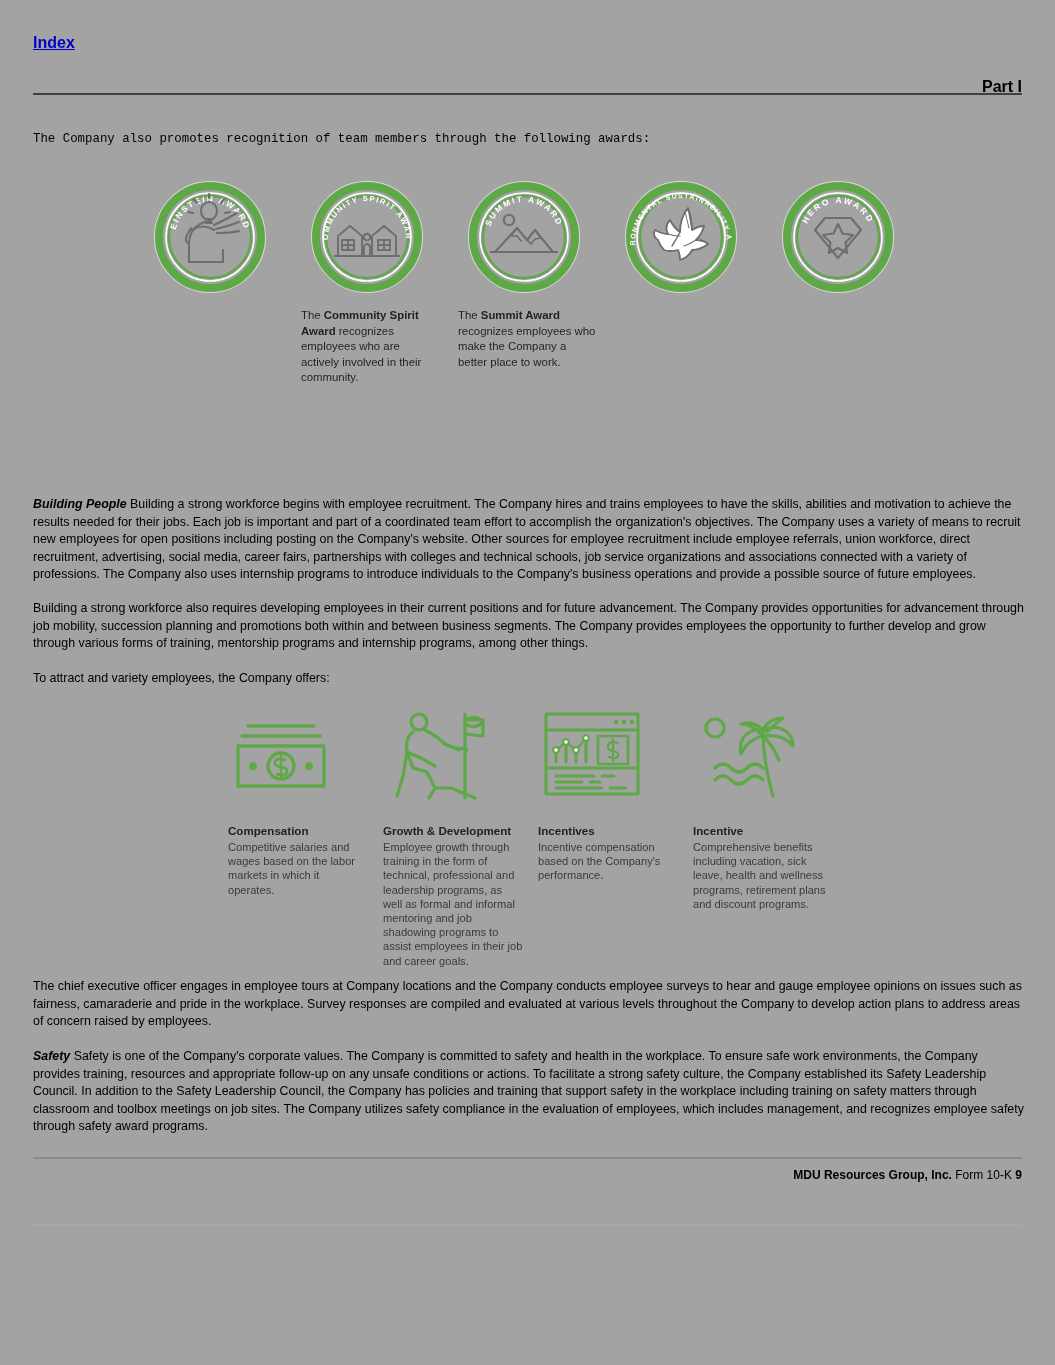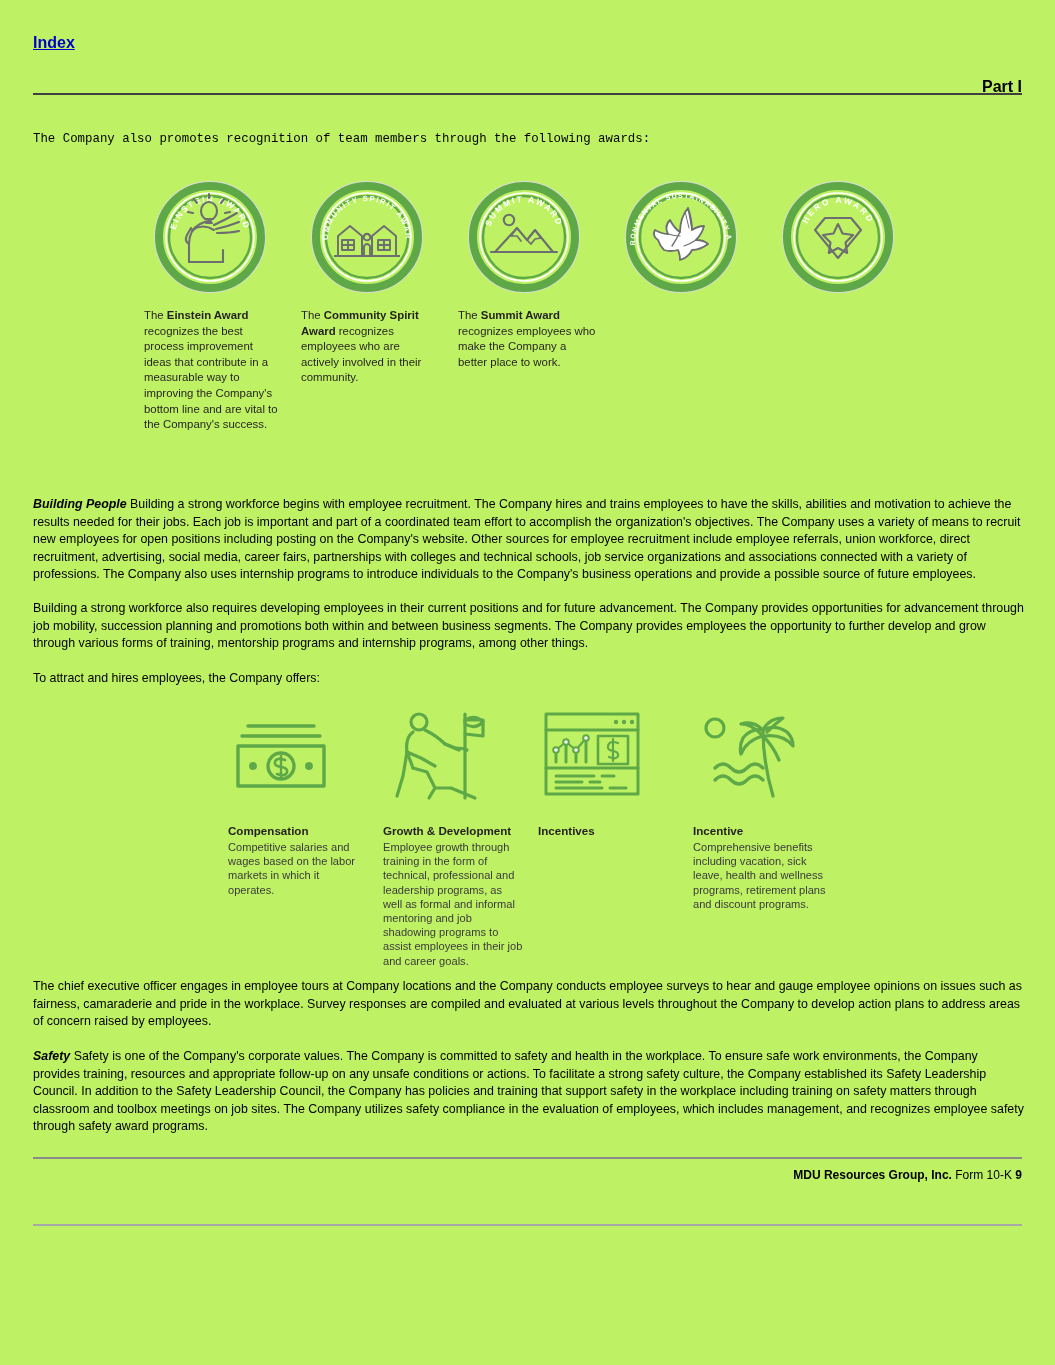--- a/index.html
+++ b/index.html
@@ -10,21 +10,21 @@
   }
   body {
     font-family: "Liberation Sans", sans-serif;
     color: #000000;
   }
   .page {
     position: relative;
     width: 1055px;
     height: 1365px;
     margin: 0 auto;
-    background: #bef264;
+    background: #a3a3a3;
     overflow: hidden;
   }
 
   
   .header {
     position: absolute;
     left: 33px;
     top: 34px;
     width: 989px;
     height: 60px;
@@ -199,23 +199,20 @@
           <path d="M58 20 L58 16"></path>
           <path d="M46 25 L43 21"></path>
           <path d="M70 25 L73 21"></path>
           <path d="M42 35 L37 34"></path>
           <path d="M74 35 L79 34"></path>
           <path d="M63 47 Q76 41 86 35"></path>
           <path d="M65 51 Q78 48 88 44"></path>
           <path d="M66 55 Q79 55 88 53"></path>
         </g>
       </svg>
-      <div class="award-desc">
-        <span>The </span><b>Einstein Award</b><span> recognizes the best process improvement ideas that contribute in a measurable way to improving the Company's bottom line and are vital to the Company's success.</span>
-      </div>
     </div>
 
     <div class="award award-1">
       <svg class="badge" viewBox="0 0 118 118">
         <circle cx="59" cy="59" r="55" fill="none" stroke="#d9d9d9" stroke-width="2"></circle>
         <circle cx="59" cy="59" r="51" fill="none" stroke="#5EA848" stroke-width="8"></circle>
         <circle cx="59" cy="59" r="44" fill="none" stroke="#ffffff" stroke-width="1.6"></circle>
         <circle cx="59" cy="59" r="41" fill="none" stroke="#5EA848" stroke-width="2.4"></circle>
         <path id="arcCommunity" d="M 20 62 A 39 39 0 0 1 98 62" fill="none" stroke="none"></path>
         <text font-family="Liberation Sans, sans-serif" font-size="7.6" fill="#ffffff" letter-spacing="1.5" font-weight="bold">
@@ -302,21 +299,21 @@
         </g>
       </svg>
     </div>
 
   </div>
 
   <div class="para p-build1"><span class="lead-i">Building People</span><span> Building a strong workforce begins with employee recruitment. The Company hires and trains employees to have the skills, abilities and motivation to achieve the results needed for their jobs. Each job is important and part of a coordinated team effort to accomplish the organization's objectives. The Company uses a variety of means to recruit new employees for open positions including posting on the Company's website. Other sources for employee recruitment include employee referrals, union workforce, direct recruitment, advertising, social media, career fairs, partnerships with colleges and technical schools, job service organizations and associations connected with a variety of professions. The Company also uses internship programs to introduce individuals to the Company's business operations and provide a possible source of future employees.</span></div>
 
   <div class="para p-build2">Building a strong workforce also requires developing employees in their current positions and for future advancement. The Company provides opportunities for advancement through job mobility, succession planning and promotions both within and between business segments. The Company provides employees the opportunity to further develop and grow through various forms of training, mentorship programs and internship programs, among other things.</div>
 
-  <div class="para p-offers">To attract and hires employees, the Company offers:</div>
+  <div class="para p-offers">To attract and variety employees, the Company offers:</div>
 
   <div class="offers">
 
     <div class="offer offer-1">
       <svg class="offer-icon" viewBox="0 0 110 96">
         <g stroke="#5EA848" fill="none" stroke-width="3.2" stroke-linecap="round" stroke-linejoin="round">
           <path d="M82 8 L82 92"></path>
           <path d="M82 14 Q92 8 100 16 Q92 24 82 18 Z"></path>
           <path d="M82 14 L100 14 L100 30 L82 28"></path>
           <circle cx="36" cy="16" r="8"></circle>
@@ -367,20 +364,21 @@
           <circle cx="38" cy="44" r="2.8" fill="#ffffff" stroke-width="2"></circle>
           <circle cx="48" cy="32" r="2.8" fill="#ffffff" stroke-width="2"></circle>
           <rect x="60" y="30" width="30" height="28" stroke-width="2.6"></rect>
           <path d="M75 33 L75 55" stroke-width="2.2"></path>
           <path d="M80 37 Q71 34 70 40 Q69 44 75 45 Q81 46 80 50 Q79 54 71 51" stroke-width="2.2"></path>
           <path d="M18 70 L56 70 M18 76 L44 76 M18 82 L64 82"></path>
           <path d="M64 70 L76 70 M52 76 L62 76 M72 82 L88 82"></path>
         </g>
       </svg>
       <div class="offer-title">Incentives</div>
+      <div class="offer-text">Incentive compensation based on the Company's performance.</div>
     </div>
 
     <div class="offer offer-3">
       <svg class="offer-icon" viewBox="0 0 110 96">
         <g stroke="#5EA848" fill="none" stroke-width="3.2" stroke-linecap="round" stroke-linejoin="round">
           <circle cx="22" cy="22" r="9"></circle>
           <path d="M70 24 Q70 56 80 90"></path>
           <path d="M70 24 Q58 22 50 32 Q46 40 48 48 Q54 34 70 30"></path>
           <path d="M70 24 Q82 18 94 26 Q100 32 100 40 Q90 28 72 30"></path>
           <path d="M70 24 Q76 12 90 12 Q82 18 74 26"></path>

